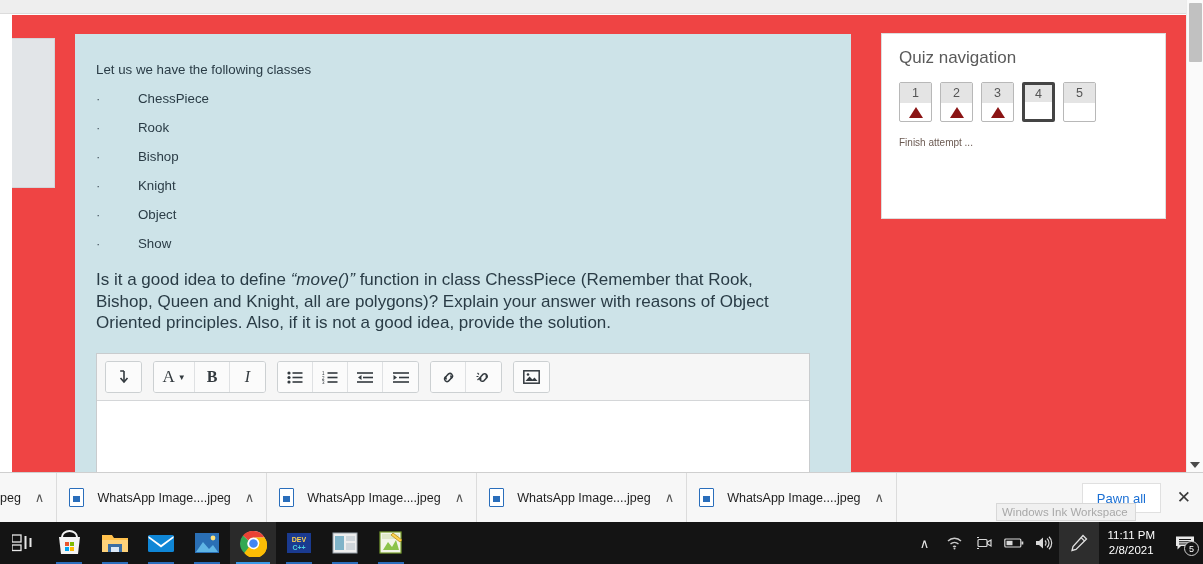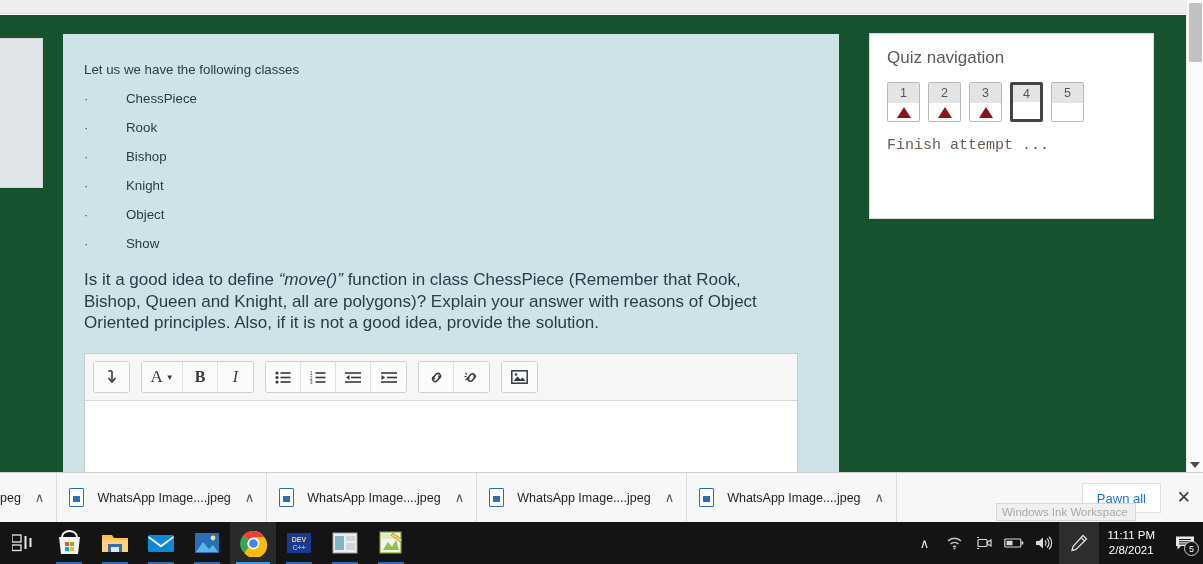--- a/index.html
+++ b/index.html
@@ -9,22 +9,22 @@
     overflow: hidden; background: #fff;
   }
   #screen { position: relative; width: 1203px; height: 564px; }
 
   
   .page-top-strip {
     position: absolute; left: 0; top: 0; width: 1203px; height: 14px;
     background: #eeeeee; border-bottom: 1px solid #dcdcdc;
   }
   .page-body {
-    position: absolute; left: 0; top: 15px; width: 1189px; height: 457px;
-    background: #14532d; overflow: hidden;
+    position: absolute; left: 12px; top: 15px; width: 1189px; height: 457px;
+    background: #ef4444; overflow: hidden;
   }
 
   
   .qinfo {
     position: absolute; left: -40px; top: 23px; width: 83px; height: 150px;
     background: #e2e5e8; border: 1px solid #d2d6da; border-left: none;
   }
   .qinfo-num {
     font-size: 15px; font-weight: bold; color: #2b3a44;
     padding: 9px 0 0 12px; letter-spacing: .2px;
@@ -103,21 +103,21 @@
     font-size: 12.5px; display: flex; align-items: center; justify-content: center;
   }
   .qnav-btn.current { border: 3px solid #444; }
   .qnav-btn.current .num { background: #e4e4e4; height: 17px; }
   .qnav-btn .flag {
     width: 0; height: 0; margin-top: 4px;
     border-left: 7px solid transparent; border-right: 7px solid transparent;
     border-bottom: 11px solid #8b1414;
   }
   .finish-link {
-    font-size: 15px; color: #6b5a52; padding: 15px 0 0 17px; cursor: pointer; font-family: Liberation Mono, monospace;
+    font-size: 10px; color: #6b5a52; padding: 15px 0 0 17px; cursor: pointer;
   }
   .time-left { font-size: 13px; color: #2e2e2e; padding: 17px 0 0 17px; }
   .time-left b { font-weight: bold; }
 
   
   .scrollbar {
     position: absolute; right: 0; top: 0; width: 17px; height: 472px;
     background: #fafafa; border-left: 1px solid #ececec;
   }
   .scroll-thumb {

